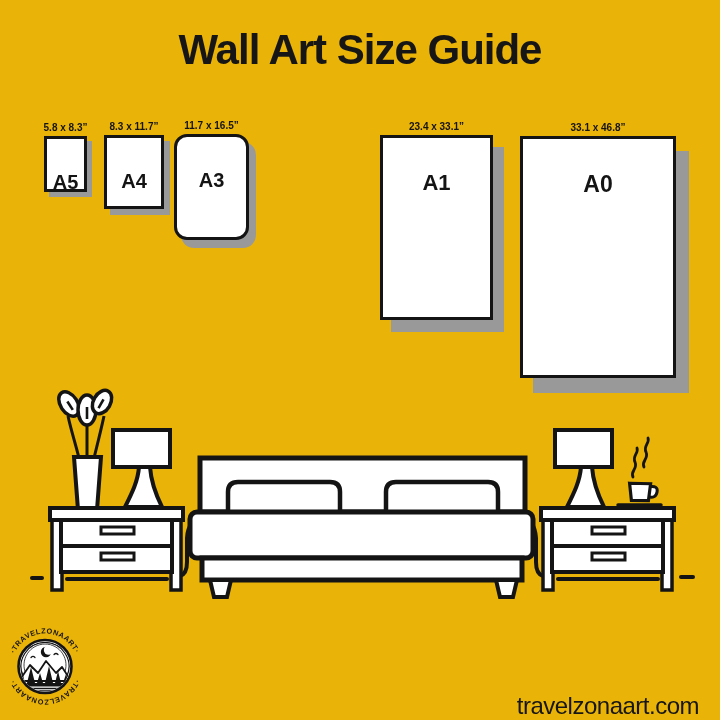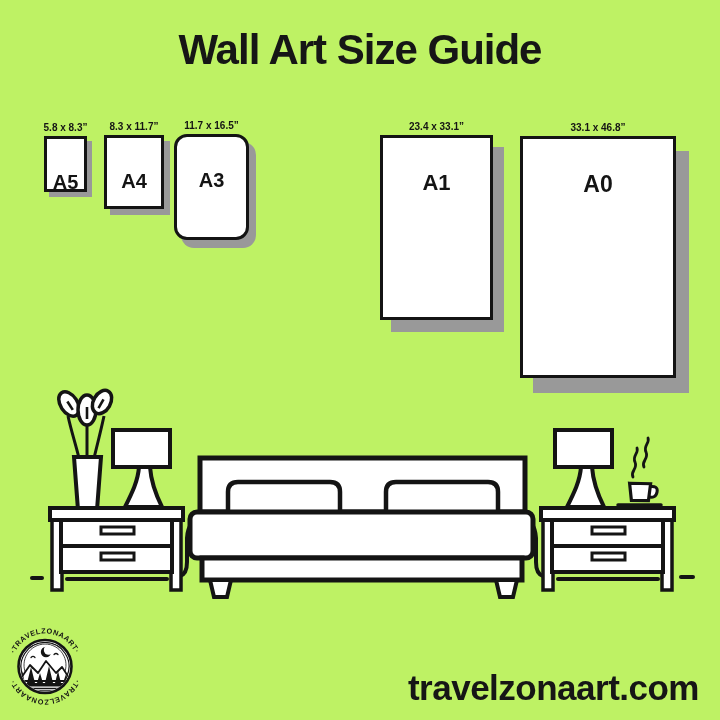--- a/index.html
+++ b/index.html
@@ -1,17 +1,17 @@
 <!DOCTYPE html>
 <html><head>
 <meta charset="utf-8">
 <style>
   html,body{margin:0;padding:0;background:#ffffff;}
   .canvas{
-    position:relative;width:720px;height:720px;background:#bef264;
+    position:relative;width:720px;height:720px;background:#eab308;
     font-family:"Liberation Sans",sans-serif;overflow:hidden;color:#141414;
   }
   .title{
     position:absolute;top:26px;left:0;width:720px;text-align:center;
     font-size:42px;font-weight:800;letter-spacing:-1px;color:#161616;
   }
   
   .frame{
     position:absolute;background:#ffffff;border:3px solid #141414;box-sizing:border-box;
     display:flex;align-items:flex-start;justify-content:center;
@@ -30,21 +30,21 @@
   .f4 .letter{font-size:22px;}
   .f5 .letter{font-size:23px;}
   
   .scene{position:absolute;left:0;top:0;width:720px;height:720px;}
   
   .logo{position:absolute;left:0px;top:619px;width:90px;height:96px;}
   .ringtext{font-family:"Liberation Sans",sans-serif;font-size:7.3px;font-weight:bold;
     letter-spacing:0.55px;fill:#141414;}
   
   .site{
-    position:absolute;top:668px;right:21px;font-size:35px;font-weight:700;
+    position:absolute;top:692px;right:21px;font-size:24px;font-weight:400;
     letter-spacing:-0.5px;color:#161616;
   }
 </style>
 </head>
 <body>
 
 <div class="canvas">
 
   <div class="title">Wall Art Size Guide</div>
 

